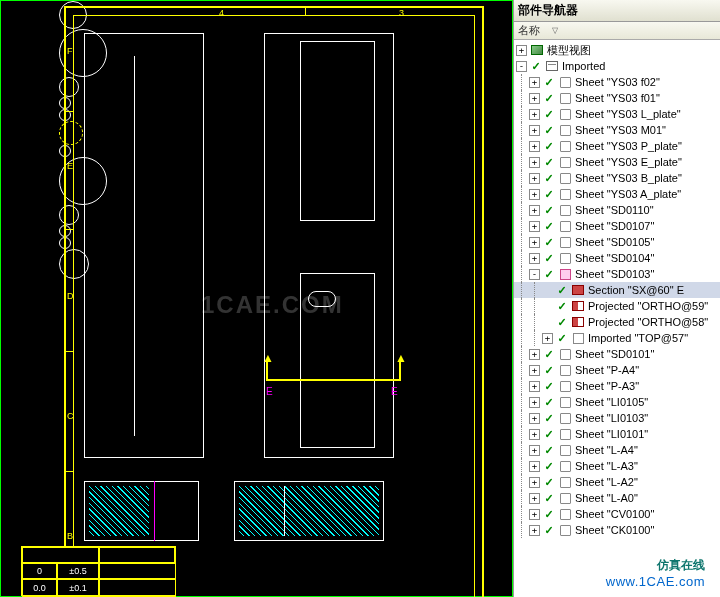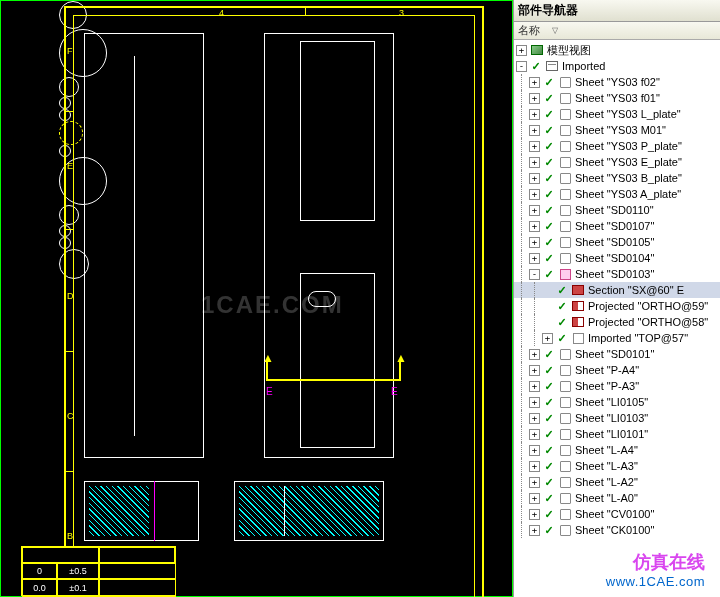--- a/index.html
+++ b/index.html
@@ -288,22 +288,22 @@
     
     
     .bottom-brand {
       position: absolute;
       right: 15px;
       bottom: 8px;
       text-align: right;
       z-index: 100;
     }
     .brand-cn {
-      color: #d946ef;
-      font-size: 18px;
+      color: #0f766e;
+      font-size: 12px;
       font-weight: bold;
     }
     .brand-url {
       color: #0066cc;
       font-size: 13px;
       letter-spacing: 0.5px;
     }
   </style>
 </head>
 <body>

